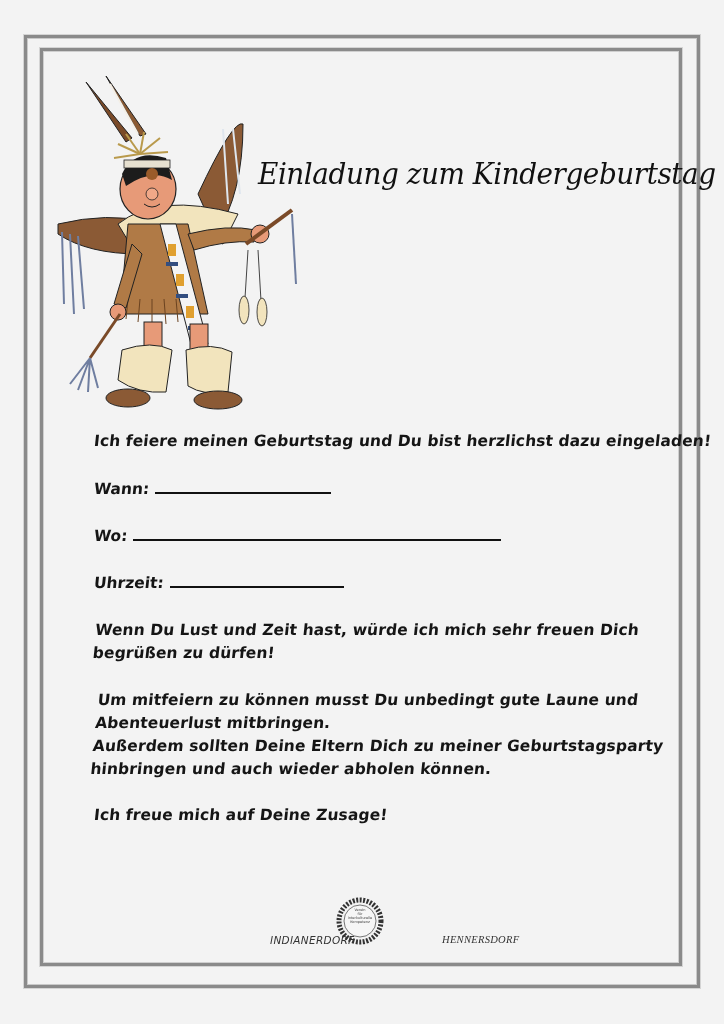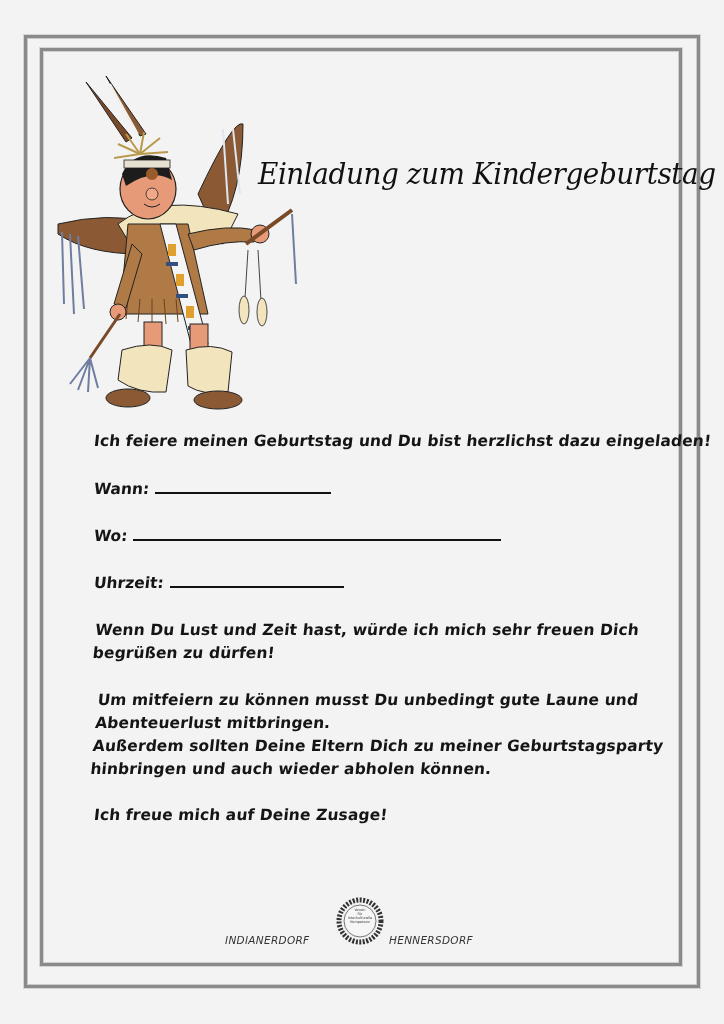--- a/index.html
+++ b/index.html
@@ -55,24 +55,24 @@
   .row-wo { top: 527px; }
   .row-wo .field-line { width: 368px; }
   .row-uhrzeit { top: 574px; }
   .row-uhrzeit .field-line { width: 174px; }
   .para1 { top: 619px; }
   .para2 { top: 689px; }
   .para3 { top: 804px; }
   .footer-left, .footer-right {
     position: absolute; top: 934px;
     font-family: "DejaVu Sans", sans-serif; font-style: italic;
-    font-size: 10.5px; color: #333; letter-spacing: 0.3px;
+    font-size: 10.5px; color: #333; letter-spacing: 0.3px; margin-left: 45px;
   }
   .footer-left { left: 225px; }
-  .footer-right { left: 389px; }
+  .footer-right { left: 397px; font-family: Liberation Serif, serif; }
   .logo {
     position: absolute; left: 333px; top: 894px; width: 54px; height: 54px;
   }
   .logo-text {
     position: absolute; left: 8px; top: 14px; width: 38px;
     font-size: 3.5px; line-height: 4px; text-align: center; color: #444;
   }
 </style>
 </head>
 <body>

